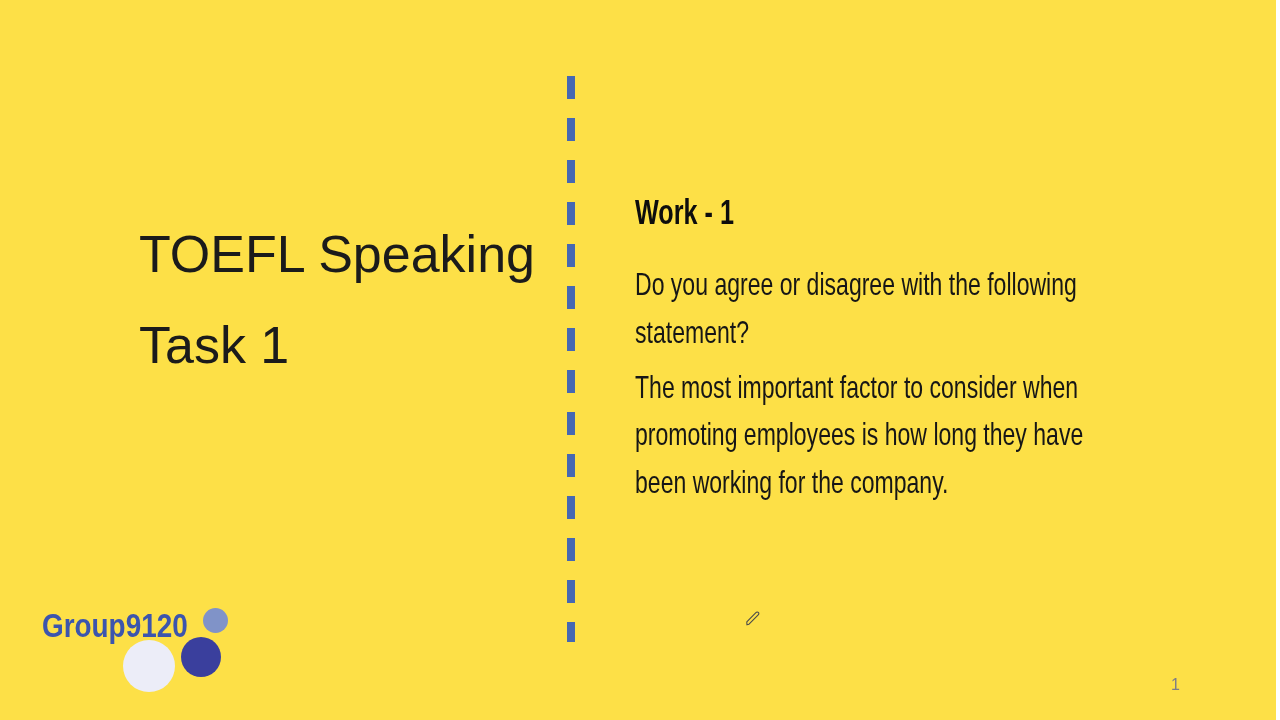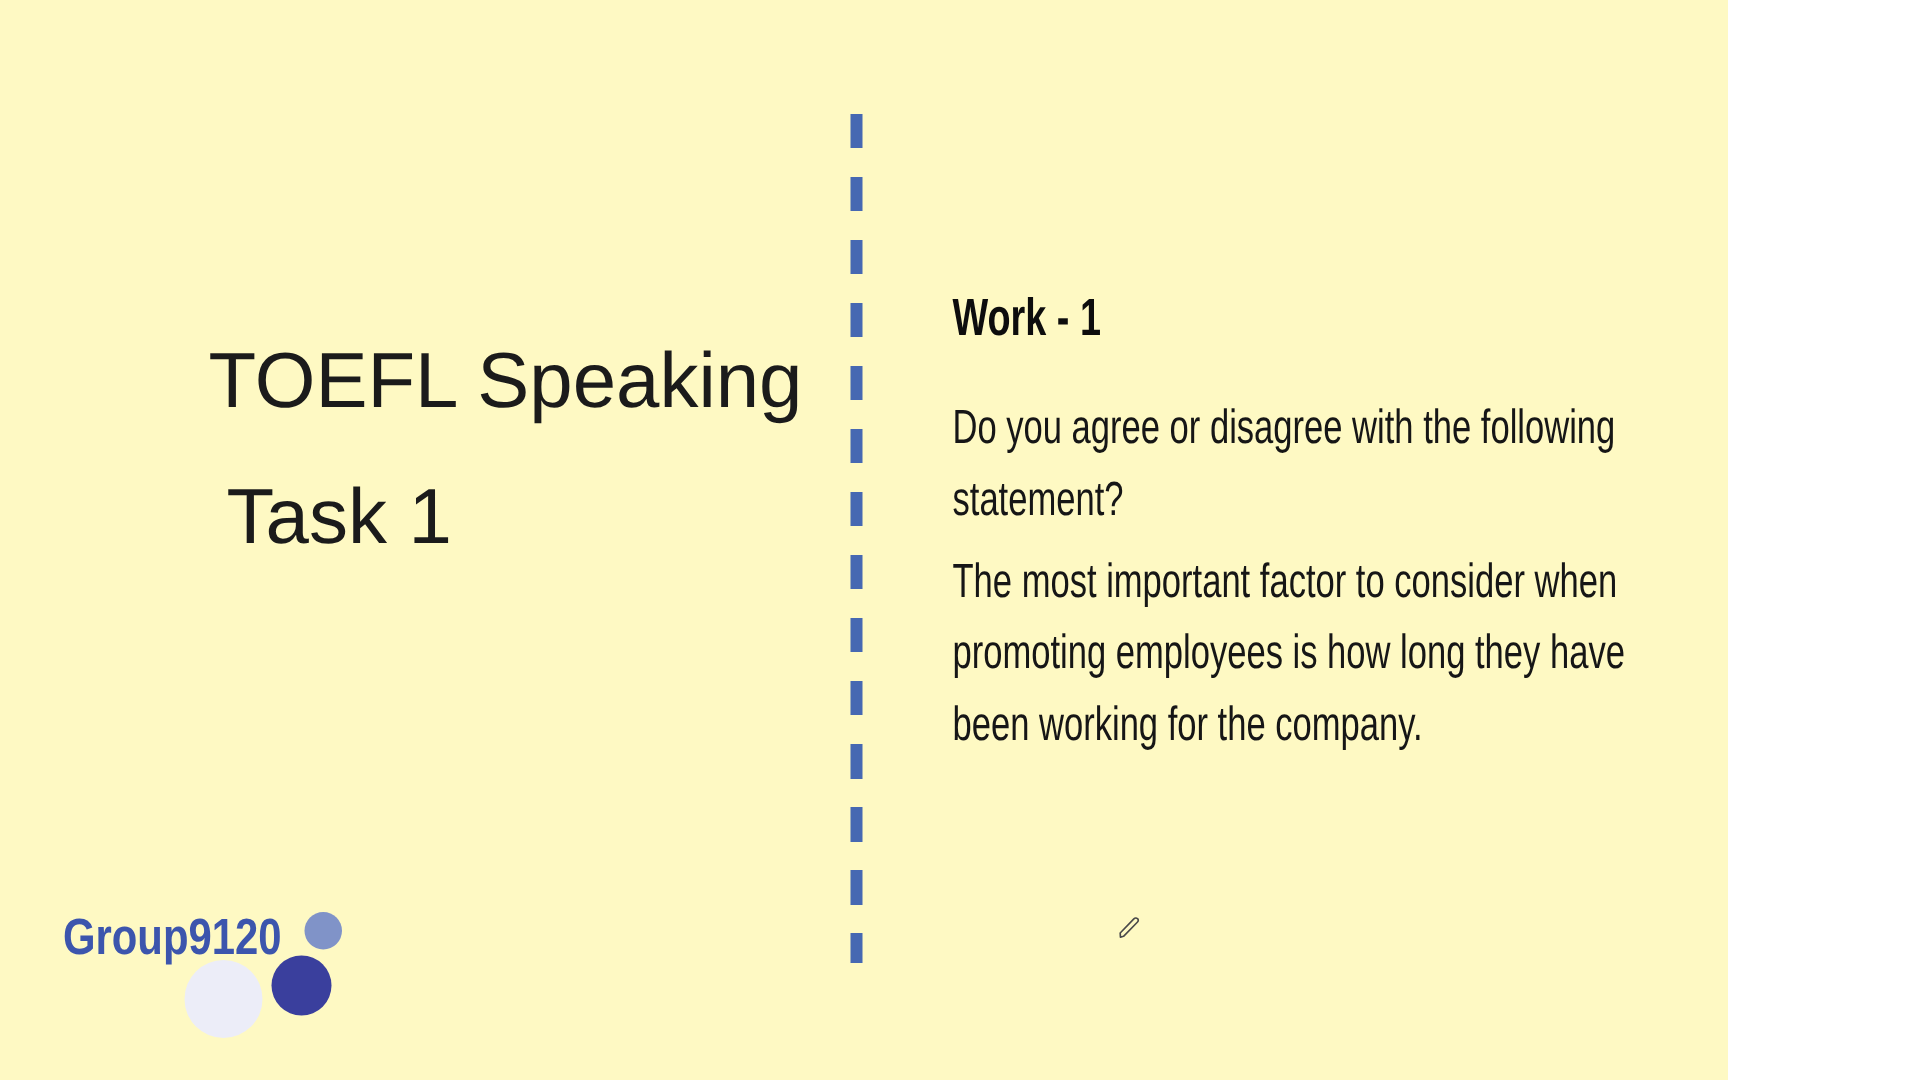--- a/index.html
+++ b/index.html
@@ -1,30 +1,30 @@
 <!DOCTYPE html>
 <html><head>
 <meta charset="utf-8">
 <style>
   html,body{margin:0;padding:0;}
   .slide{
     position:relative;
-    width:1152px;height:720px;
-    background:#fef9c3;
+    width:1276px;height:720px;
+    background:#fde047;
     overflow:hidden;
     font-family:"Liberation Sans", sans-serif;
   }
   
   .title-line{
     position:absolute;left:139px;
     font-size:52px;color:#1b1b1b;
     line-height:normal;white-space:nowrap;
   }
   .title-line1{top:224px;}
-  .title-line2{top:315px;margin-left:12px;}
+  .title-line2{top:315px;}
 
   
   .divider{
     position:absolute;left:567px;top:76px;
     width:8px;height:566px;
     background:repeating-linear-gradient(180deg,
       #4668b2 0px, #4668b2 23px,
       transparent 23px, transparent 42px);
   }
 

